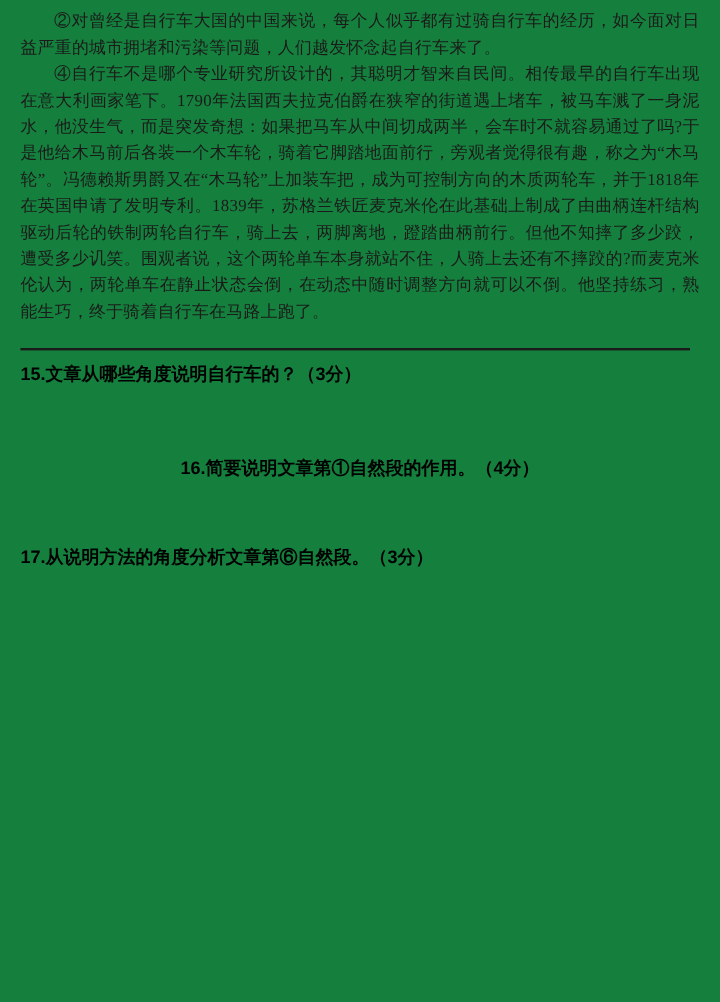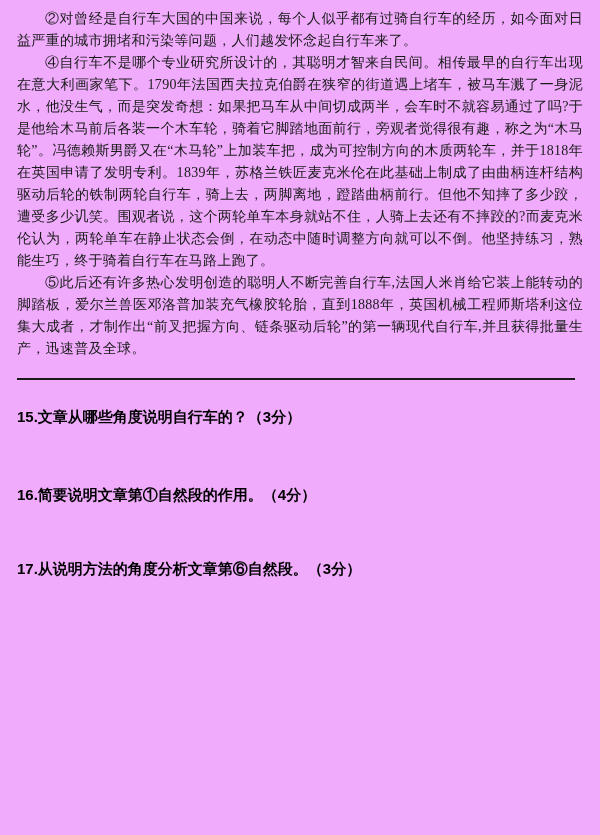--- a/index.html
+++ b/index.html
@@ -8,21 +8,21 @@
     background: #ffffff;
     width: 600px;
     height: 835px;
     overflow: hidden;
   }
   .page {
     box-sizing: border-box;
     width: 600px;
     height: 835px;
     padding: 8px 17px 0 17px;
-    background: #f0abfc;
+    background: #15803d;
     color: #1a1a1a;
     font-family: "Liberation Serif", serif;
   }
   .passage p {
     margin: 0;
     font-size: 14px;
     line-height: 22px;
     text-indent: 2em;
     text-align: justify;
     letter-spacing: 0.3px;
@@ -39,33 +39,32 @@
   .questions {
     font-family: "Liberation Sans", sans-serif;
   }
   .question {
     margin: 0;
     font-size: 15px;
     font-weight: bold;
     line-height: 22px;
     color: #000000;
   }
-  .q15 { margin-top: 26px; }
-  .q16 { margin-top: 56px; }
+  .q15 { margin-top: 10px; }
+  .q16 { margin-top: 56px; text-align: center; }
   .q17 { margin-top: 52px; }
 </style>
 </head>
 <body>
 
 <div class="page">
 
   <div class="passage">
     <p>②对曾经是自行车大国的中国来说，每个人似乎都有过骑自行车的经历，如今面对日益严重的城市拥堵和污染等问题，人们越发怀念起自行车来了。</p>
     <p>④自行车不是哪个专业研究所设计的，其聪明才智来自民间。相传最早的自行车出现在意大利画家笔下。1790年法国西夫拉克伯爵在狭窄的街道遇上堵车，被马车溅了一身泥水，他没生气，而是突发奇想：如果把马车从中间切成两半，会车时不就容易通过了吗?于是他给木马前后各装一个木车轮，骑着它脚踏地面前行，旁观者觉得很有趣，称之为“木马轮”。冯德赖斯男爵又在“木马轮”上加装车把，成为可控制方向的木质两轮车，并于1818年在英国申请了发明专利。1839年，苏格兰铁匠麦克米伦在此基础上制成了由曲柄连杆结构驱动后轮的铁制两轮自行车，骑上去，两脚离地，蹬踏曲柄前行。但他不知摔了多少跤，遭受多少讥笑。围观者说，这个两轮单车本身就站不住，人骑上去还有不摔跤的?而麦克米伦认为，两轮单车在静止状态会倒，在动态中随时调整方向就可以不倒。他坚持练习，熟能生巧，终于骑着自行车在马路上跑了。</p>
-    <p>⑤此后还有许多热心发明创造的聪明人不断完善自行车,法国人米肖给它装上能转动的脚踏板，爱尔兰兽医邓洛普加装充气橡胶轮胎，直到1888年，英国机械工程师斯塔利这位集大成者，才制作出“前叉把握方向、链条驱动后轮”的第一辆现代自行车,并且获得批量生产，迅速普及全球。</p>
   </div>
 
   <hr class="divider">
 
   <div class="questions">
     <p class="question q15">15.文章从哪些角度说明自行车的？（3分）</p>
     <p class="question q16">16.简要说明文章第①自然段的作用。（4分）</p>
     <p class="question q17">17.从说明方法的角度分析文章第⑥自然段。（3分）</p>
   </div>
 

